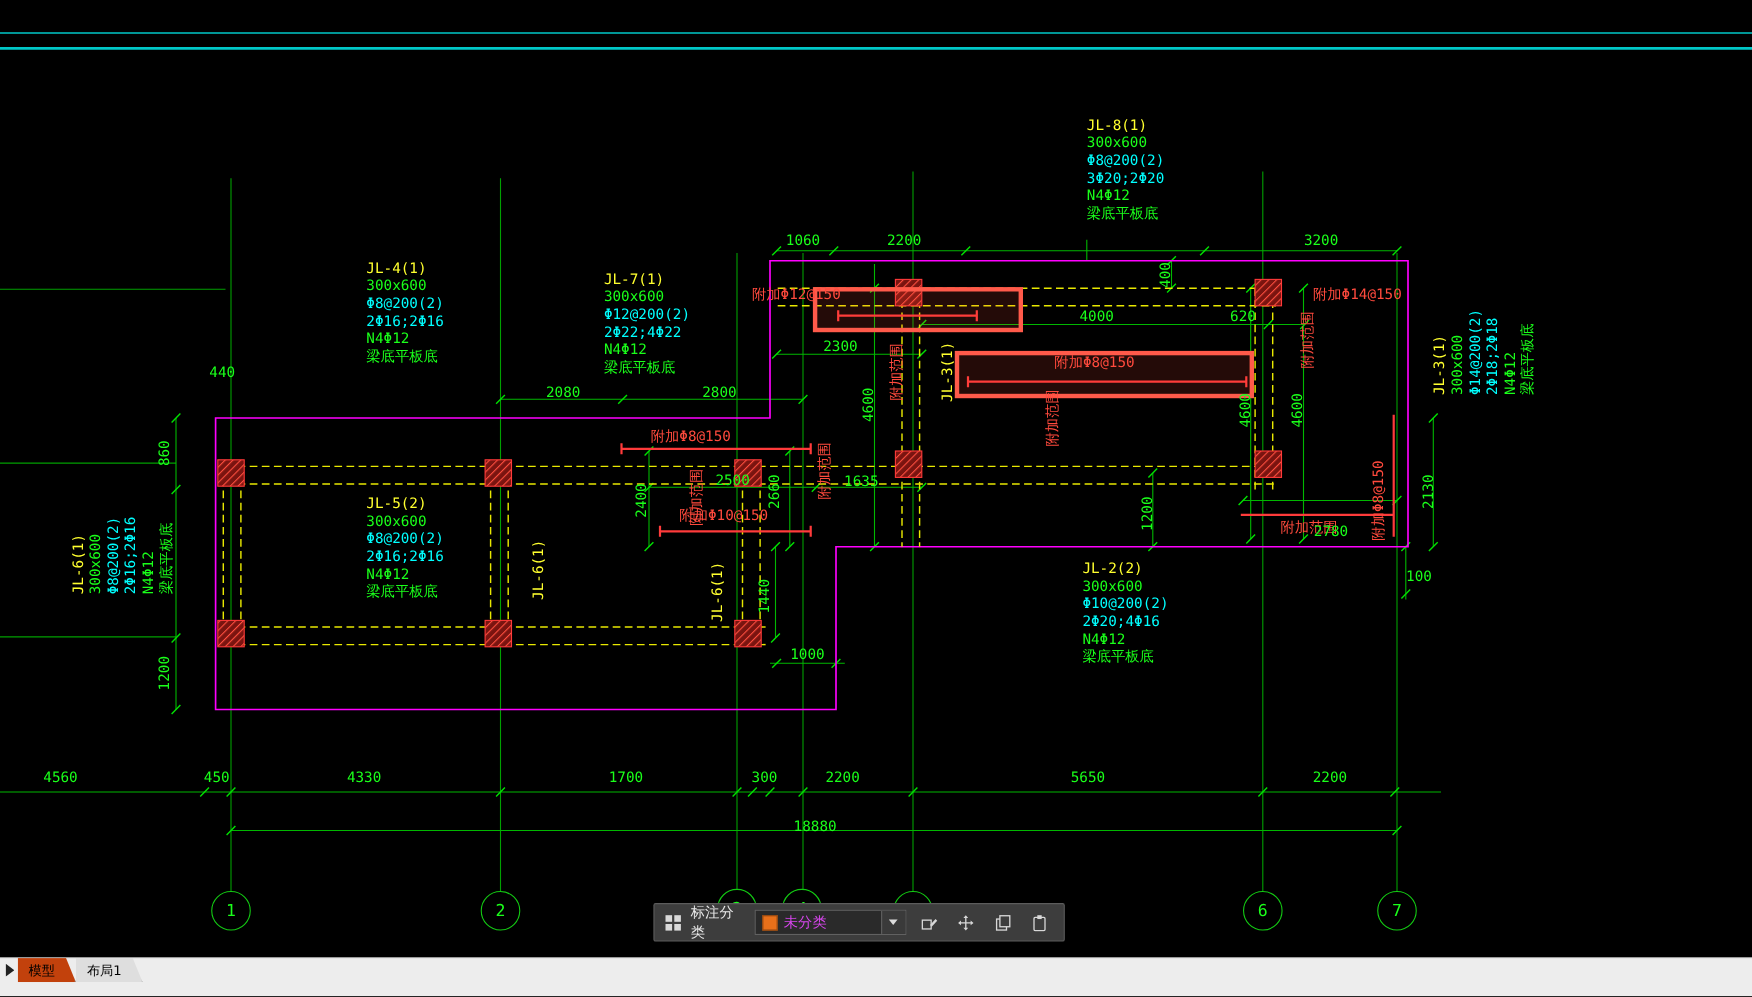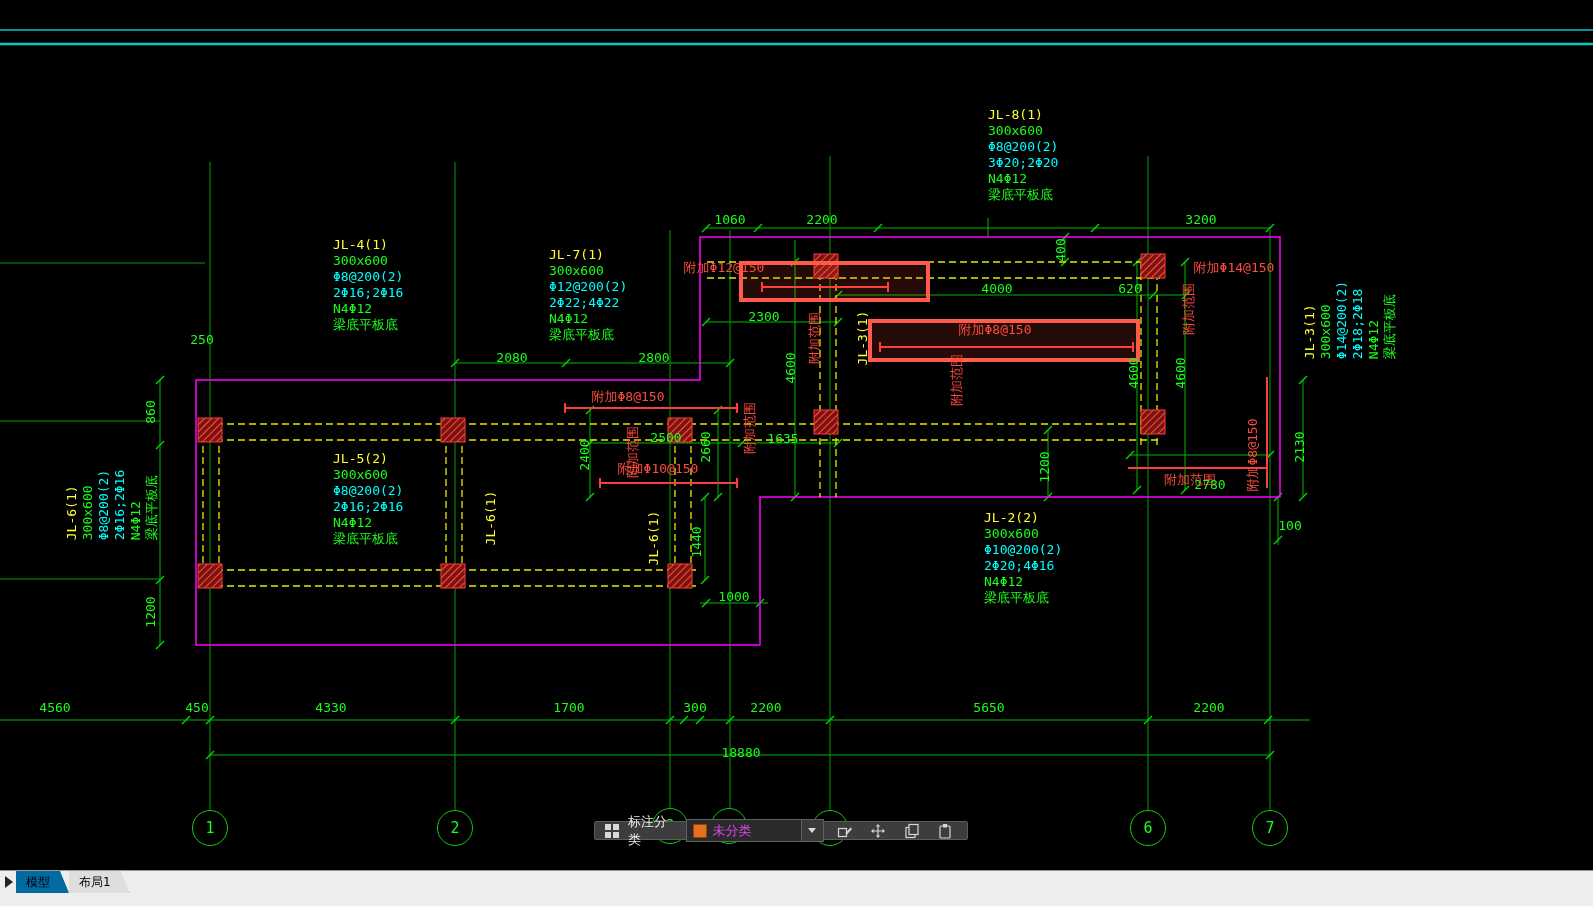--- a/index.html
+++ b/index.html
@@ -10,21 +10,21 @@
   .t{position:absolute;transform:translate(-50%,-50%);font-size:13px;white-space:nowrap;z-index:6;}
   .t.v{transform:translate(-50%,-50%) rotate(-90deg);}
   .g{color:#1aff1a}.y{color:#ffff2e}.c{color:#00ffff}.r{color:#ff4a3d}
   .tag{position:absolute;font-size:13px;line-height:16px;white-space:nowrap;z-index:6;}
   .tagv{position:absolute;transform:translate(-50%,-50%) rotate(-90deg);font-size:13px;line-height:16px;white-space:nowrap;z-index:6;}
   .bub{position:absolute;width:34px;height:34px;border:1.6px solid #13c913;border-radius:50%;
        transform:translate(-50%,-50%);display:flex;align-items:center;justify-content:center;
        color:#1aff1a;font-size:15px;background:#000;z-index:4;}
   .hl{position:absolute;border:4px solid #ff5a4a;background:rgba(255,80,60,.14);z-index:2;box-sizing:border-box;}
   
-  .toolbar{position:absolute;left:594px;top:821px;width:374px;height:19px;background:#3d3d3d;
+  .toolbar{position:absolute;left:594px;top:821px;width:374px;height:35px;background:#3d3d3d;
            border:1px solid #5c5c5c;border-radius:2px;display:flex;align-items:center;gap:9px;
            padding:0 10px;box-sizing:border-box;z-index:20;font-family:"DejaVu Sans",sans-serif;}
   .gicon{display:grid;grid-template-columns:6px 6px;grid-template-rows:6px 6px;gap:2px;}
   .gicon i{background:#d9d9d9;display:block;}
   .tb-label{color:#eaeaea;font-size:13px;}
   .dd{display:flex;align-items:center;height:23px;width:148px;background:#2a2a2a;
       border:1px solid #616161;box-sizing:border-box;}
   .dd .sw{width:12px;height:12px;background:#e8701a;border:1px solid #8d4510;margin:0 6px;flex:none;}
   .dd .dd-label{color:#d946ef;font-size:13px;flex:1;}
   .dd .dd-btn{width:21px;height:100%;background:#3a3a3a;border-left:1px solid #616161;
@@ -33,21 +33,21 @@
          border-top:5px solid #dcdcdc;}
   .tbtn{width:26px;height:26px;display:flex;align-items:center;justify-content:center;border-radius:2px;}
   .tbtn svg{display:block;}
   
   .bbar{position:absolute;left:0;right:0;bottom:0;height:35px;background:#ededed;
         border-top:1px solid #9a9a9a;z-index:20;display:flex;align-items:flex-start;
         font-family:"DejaVu Sans",sans-serif;}
   .corner{width:8px;height:12px;margin:5px 3px 0 5px;background:#222;
           clip-path:polygon(0 0,100% 50%,0 100%);}
   .tab{height:22px;line-height:22px;font-size:12px;color:#000;padding:0 18px 0 10px;
-       background:#0369a1;clip-path:polygon(0 0,calc(100% - 9px) 0,100% 100%,0 100%);
+       background:#c2410c;clip-path:polygon(0 0,calc(100% - 9px) 0,100% 100%,0 100%);
        border-right:1px solid #8a8a8a;box-sizing:border-box;}
   .tab.inactive{background:#dedede;}
 </style>
 </head>
 <body>
 
 <div class="stage">
 
   <svg class="geo" width="1593" height="906">
     <defs>
@@ -244,21 +244,21 @@
   <div class="t r v" style="left:957px;top:380px;">附加范围</div>
   <div class="t r v" style="left:1189px;top:309px;">附加范围</div>
   <div class="t r v" style="left:633px;top:452px;">附加范围</div>
 
   <div class="t g" style="left:730px;top:219px;">1060</div>
   <div class="t g" style="left:822px;top:219px;">2200</div>
   <div class="t g" style="left:1185px;top:219px;margin-left:16px;">3200</div>
   <div class="t g" style="left:997px;top:288px;">4000</div>
   <div class="t g" style="left:1130px;top:288px;text-align:right;">620</div>
   <div class="t g" style="left:764px;top:316px;">2300</div>
-  <div class="t g" style="left:202px;top:339px;">250</div>
+  <div class="t g" style="left:202px;top:339px;">440</div>
   <div class="t g" style="left:512px;top:357px;">2080</div>
   <div class="t g" style="left:654px;top:357px;">2800</div>
   <div class="t g" style="left:666px;top:437px;">2500</div>
   <div class="t g" style="left:783px;top:438px;">1635</div>
   <div class="t g" style="left:1210px;top:448px;margin-top:36px;">2780</div>
   <div class="t g" style="left:734px;top:596px;">1000</div>
   <div class="t g" style="left:1290px;top:525px;">100</div>
   <div class="t g" style="left:55px;top:707px;">4560</div>
   <div class="t g" style="left:197px;top:707px;">450</div>
   <div class="t g" style="left:331px;top:707px;">4330</div>

